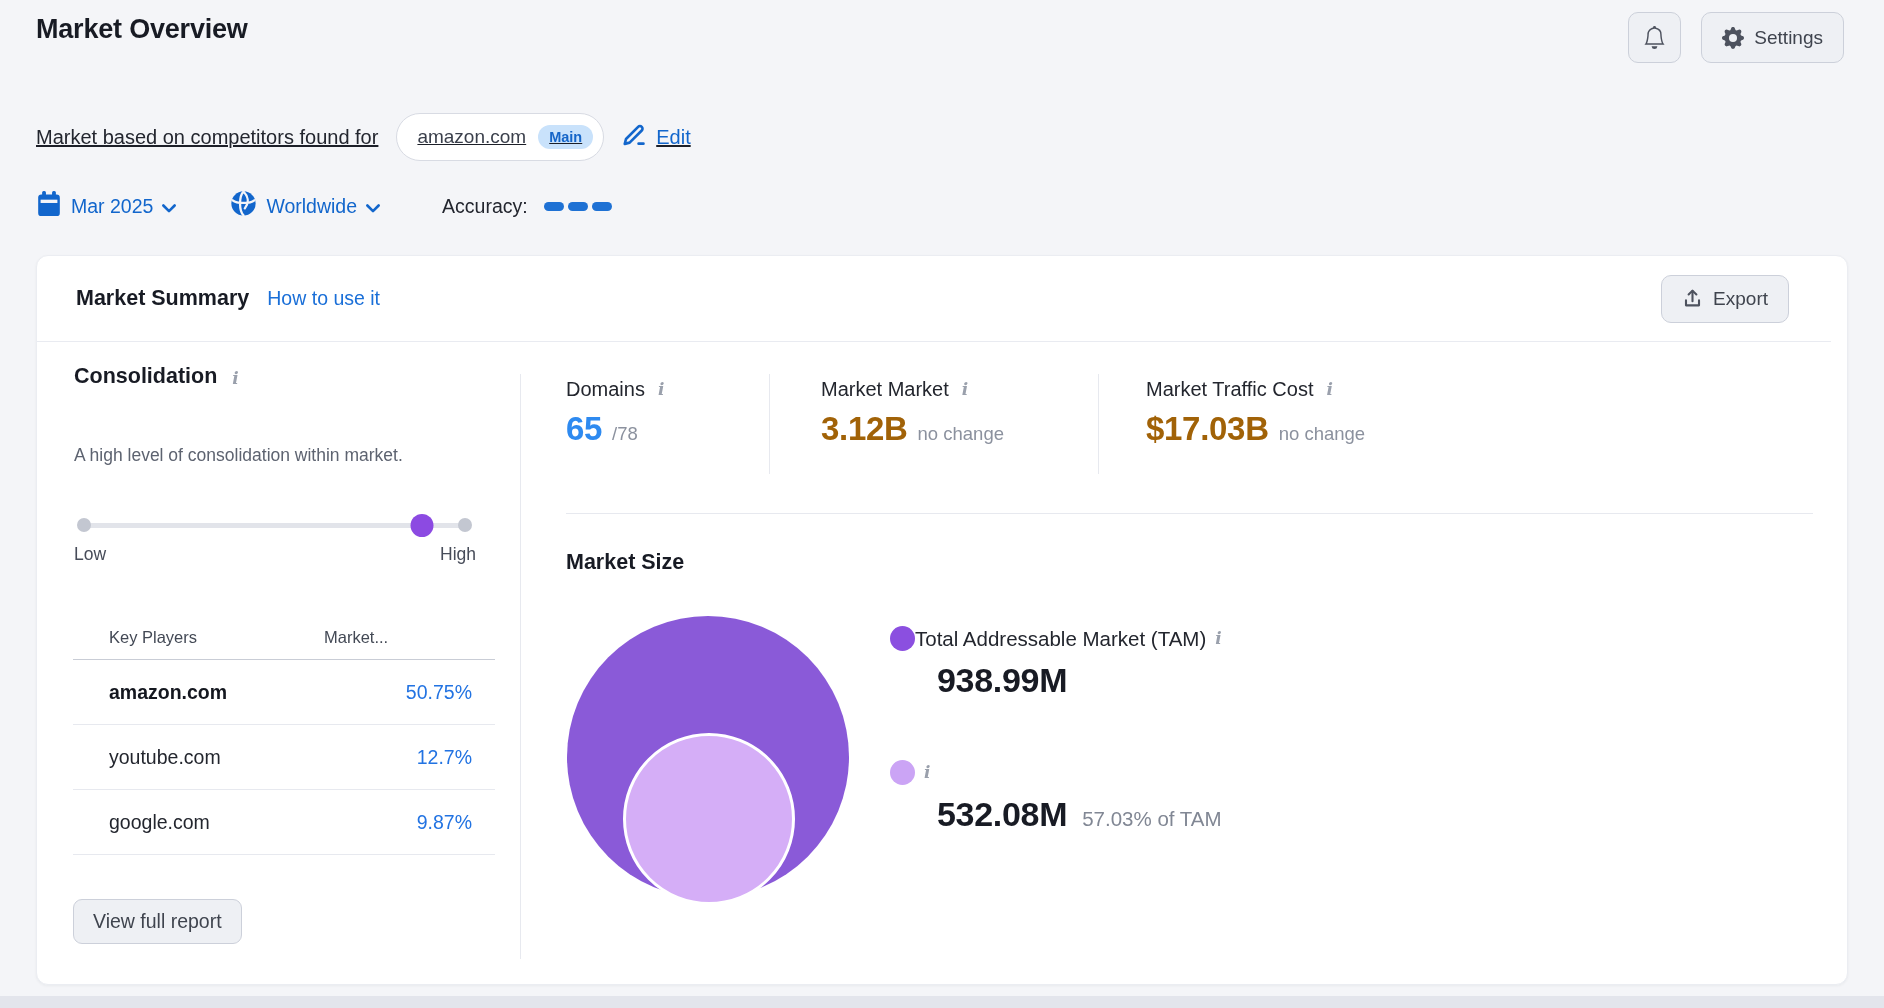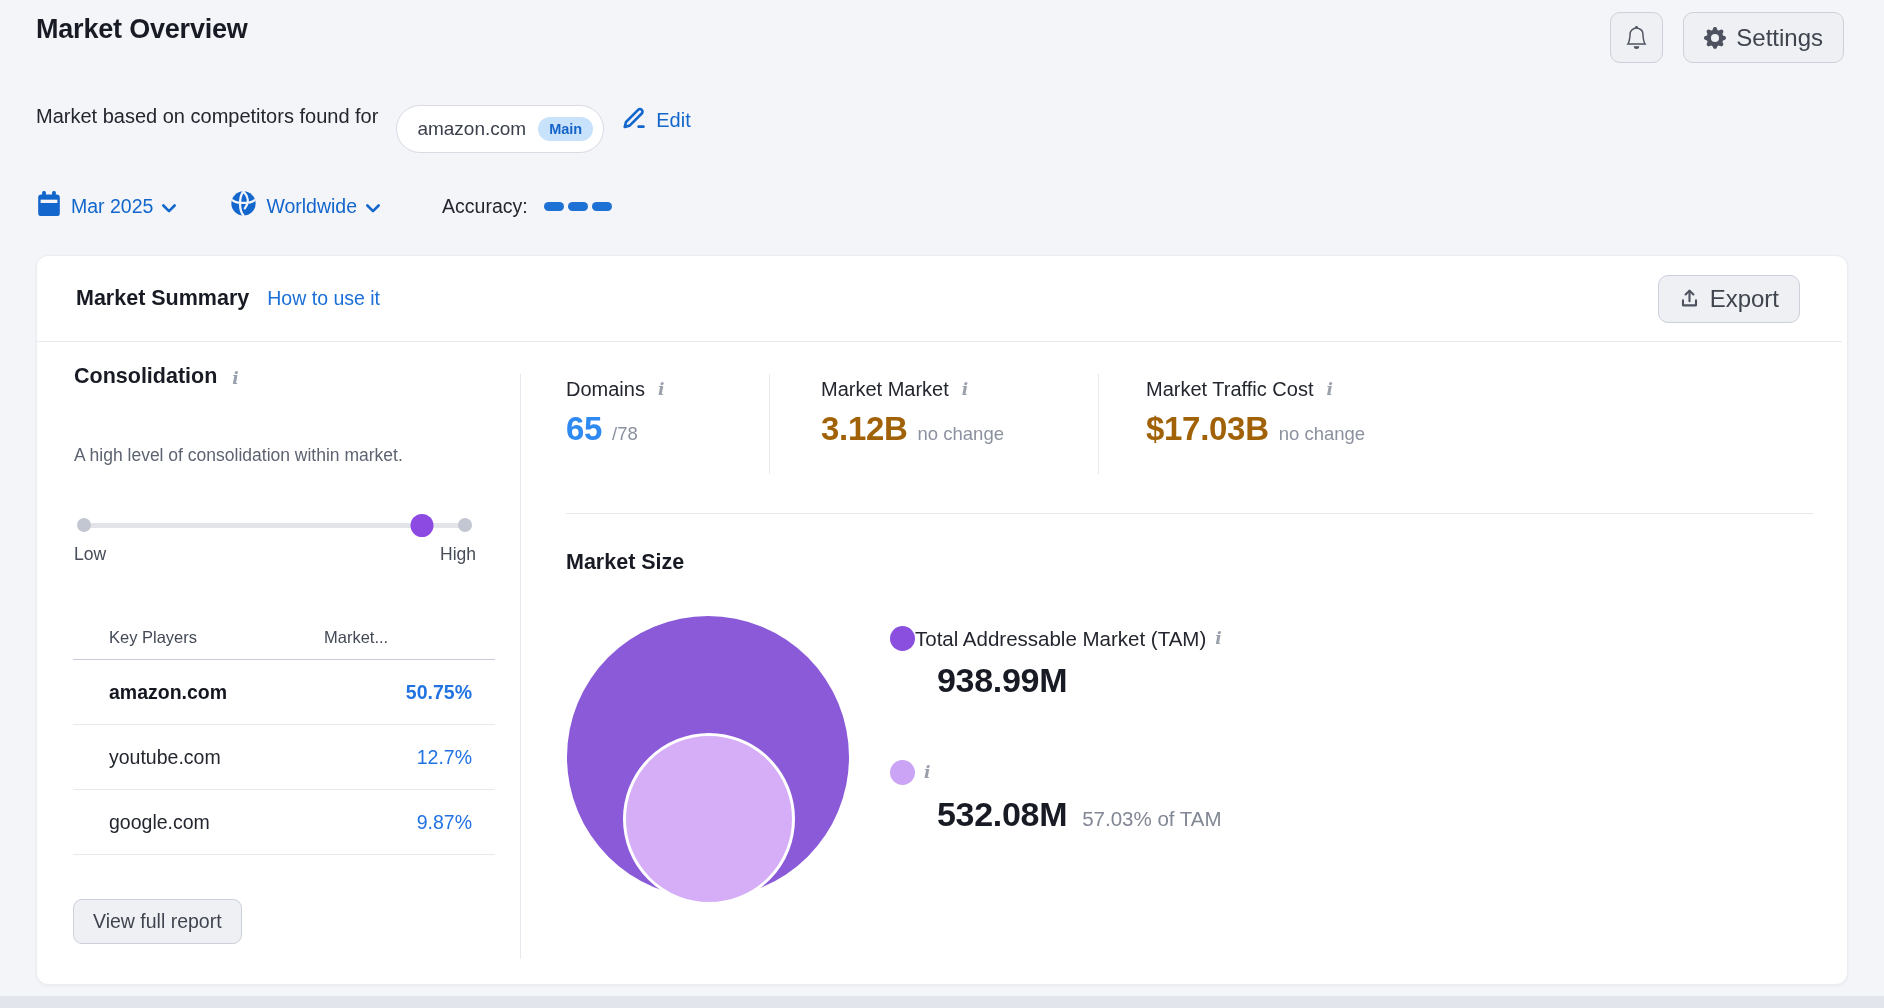--- a/index.html
+++ b/index.html
@@ -10,28 +10,28 @@
     background:#f4f5f8;
     color:#1c1f28;
     overflow:hidden;
   }
   
   .page-title { position:absolute; left:36px; top:14px; font-size:27px; font-weight:700; color:#181b24; letter-spacing:-0.2px; }
   .header-actions { position:absolute; right:40px; top:12px; display:flex; gap:20px; }
   .btn {
     display:flex; align-items:center; justify-content:center; gap:10px;
     background:#eef0f4; border:1px solid #ccd0da; border-radius:10px;
-    color:#3f444e; font-size:24px; cursor:pointer;
+    color:#3f444e; font-size:19px; cursor:pointer;
   }
   .btn-bell { width:53px; height:51px; }
   .btn-settings { height:51px; padding:0 20px; }
   .btn svg { display:block; }
 
   
-  .subtitle-row { position:absolute; left:36px; top:105px; height:52px; display:flex; align-items:flex-start; gap:18px; }
+  .subtitle-row { position:absolute; left:36px; top:111px; height:52px; display:flex; align-items:center; gap:18px;text-decoration:underline; }
   .subtitle-text { font-size:20px; color:#23262f; }
   .seed-pill {
     display:flex; align-items:center; gap:12px; height:48px; padding:0 10px 0 20px;
     background:#ffffff; border:1px solid #d8dbe3; border-radius:26px;
   }
   .seed-domain { font-size:19px; color:#3a3f4b; }
   .seed-badge { background:#c9e2fb; color:#1565c8; font-size:14.5px; font-weight:600; padding:4px 11px; border-radius:13px; }
   .edit-link { display:flex; align-items:center; gap:9px; color:#1266cc; font-size:20px; cursor:pointer; }
 
   
@@ -44,21 +44,21 @@
   .accuracy-dashes { display:flex; gap:4px; align-items:center; }
   .dash { width:20px; height:9px; border-radius:4.5px; background:#1e71d4; }
 
   
   .card {
     position:absolute; left:36px; top:255px; width:1812px; height:730px;
     background:#fff; border-radius:12px; border:1px solid #ebedf2;
     box-shadow:0 1px 3px rgba(25,30,45,0.05);
   }
   .card-header {
-    position:absolute; left:0; right:5px; top:0; height:86px;
+    position:absolute; left:0; right:16px; top:0; height:86px;
     display:flex; align-items:center; padding:0 42px 0 39px;
     border-bottom:1px solid #e9ebf1;
   }
   .card-title { font-size:21.5px; font-weight:700; color:#181b24; }
   .how-link { margin-left:18px; font-size:19.5px; color:#1a6fd8; cursor:pointer; }
   .spacer { flex:1; }
   .btn-export { height:48px; padding:0 20px; border-radius:10px; }
 
   
   .v-divider-main { position:absolute; left:483px; top:118px; height:585px; width:1px; background:#e7e9ef; }
@@ -75,21 +75,21 @@
   .slider-labels { position:absolute; left:37px; top:288px; width:402px; display:flex; justify-content:space-between; font-size:17.5px; color:#474c59; }
 
   .kp-table { position:absolute; left:36px; top:358px; width:422px; }
   .kp-head { position:relative; height:46px; font-size:16.5px; color:#434955; border-bottom:1px solid #c9cdd6; }
   .kp-head .h1 { position:absolute; left:36px; top:14px; }
   .kp-head .h2 { position:absolute; left:251px; top:14px; }
   .kp-row { display:flex; align-items:center; height:65px; padding:0 23px 0 36px; border-bottom:1px solid #e7e9ef; font-size:19.5px; }
   .kp-domain { flex:1; color:#23262e; }
   .kp-share { width:120px; text-align:right; color:#2273e2; cursor:pointer; }
   .kp-row.highlight .kp-domain { font-weight:700; color:#14171f; }
-  .kp-row.highlight .kp-share { font-weight:700; }
+  .kp-row.highlight .kp-share { font-weight:400; }
 
   .view-report-btn { position:absolute; left:36px; top:643px; height:45px; padding:0 19px; font-size:19.5px; border-radius:9px; }
 
   
   .metric { position:absolute; top:122px; }
   .metric.m1 { left:529px; } .metric.m2 { left:784px; } .metric.m3 { left:1109px; }
   .metric-label-row { display:flex; align-items:center; gap:10px; }
   .metric-label { font-size:20px; color:#23262e; }
   .metric-value-row { margin-top:9px; display:flex; align-items:baseline; gap:10px; }
   .metric-value { font-size:33px; font-weight:700; color:#a16207; letter-spacing:-0.3px; }

